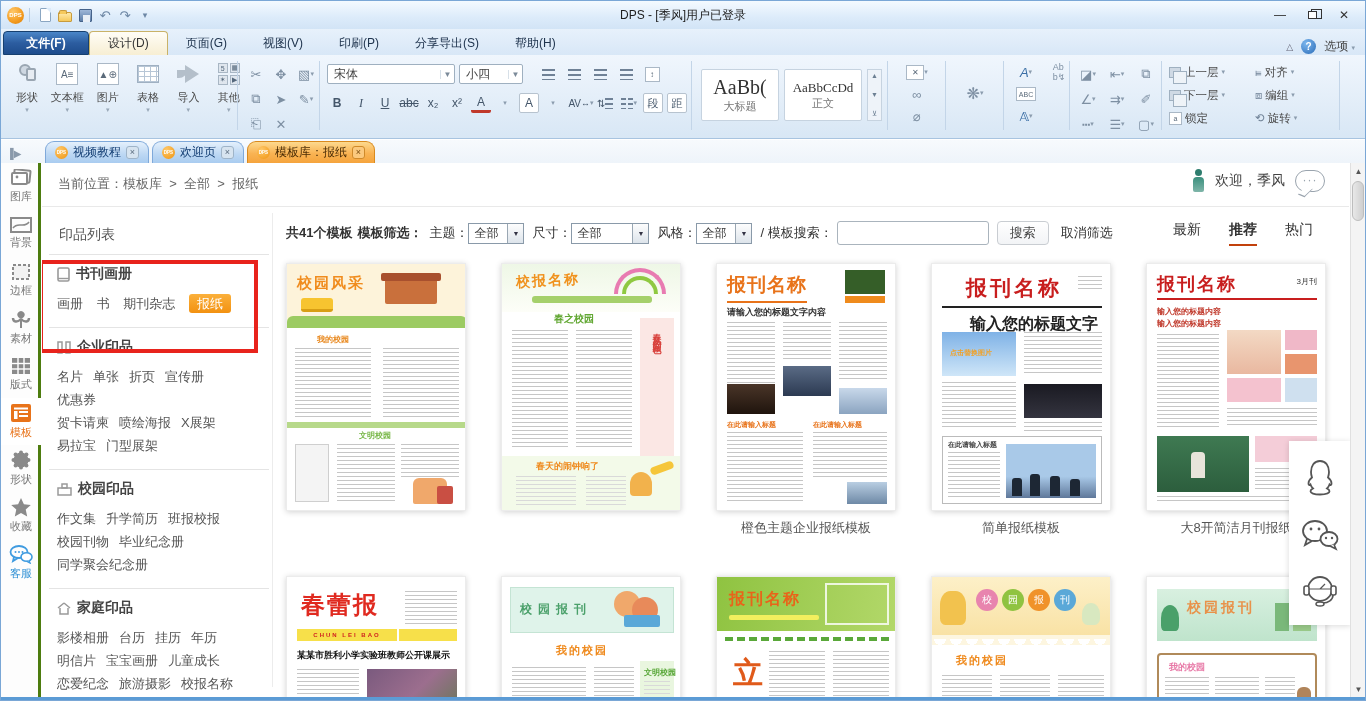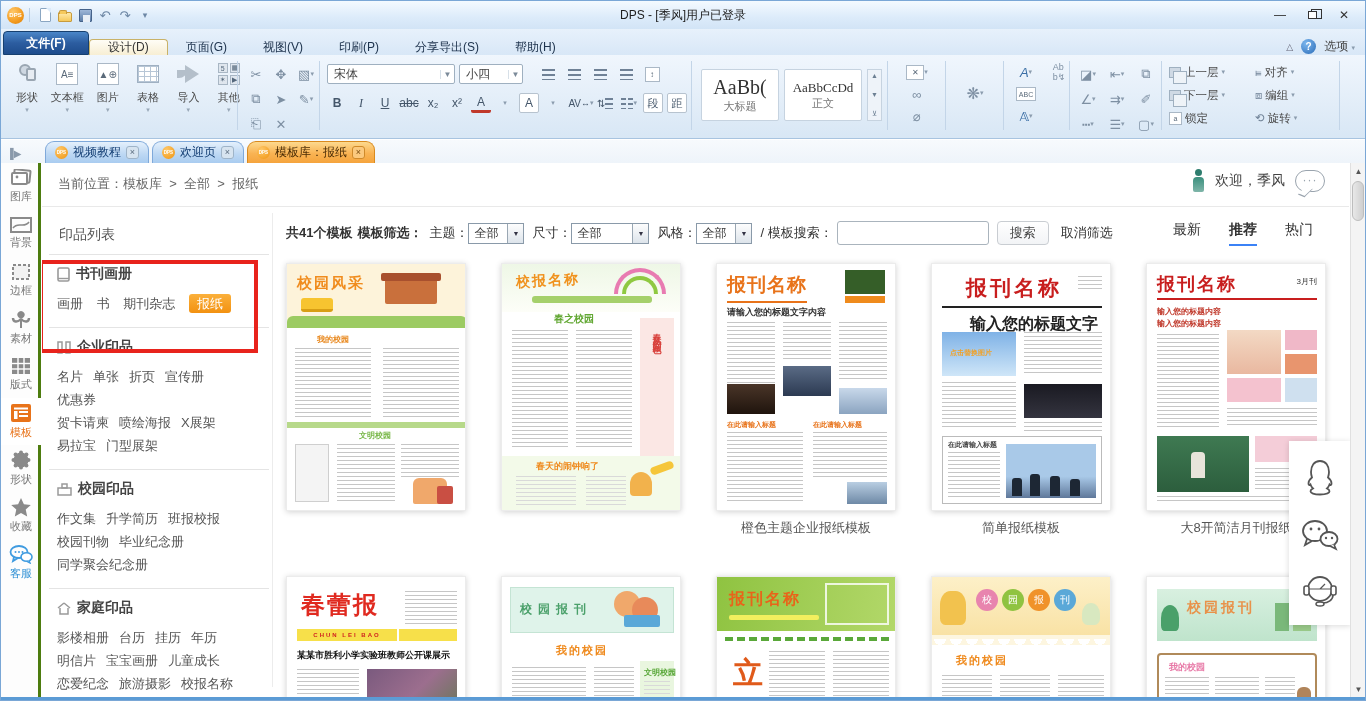--- a/index.html
+++ b/index.html
@@ -25,21 +25,21 @@
   .win-ctrls { margin-left:auto; display:flex; gap:2px; z-index:2; }
   .win-btn { width:30px; height:20px; display:flex; align-items:center; justify-content:center; font-size:12px; color:#333; }
   .ico-restore { width:9px; height:8px; border:1px solid #333; position:relative; background:#fff; }
   .ico-restore::before { content:""; position:absolute; left:2px; top:-3px; width:9px; height:8px; border:1px solid #333; z-index:-1; }
 
   
   .menubar { position:absolute; left:0; top:28px; width:100%; height:26px; background:linear-gradient(#e7f1fb,#d8e7f7); display:flex; align-items:flex-end; }
   .file-btn { width:86px; height:24px; margin-left:2px; background:linear-gradient(#4a86c8,#2c5da0 50%,#1e4c8c);
     border:1px solid #17406f; border-radius:4px 4px 0 0; color:#fff; font-size:12px; font-weight:bold;
     display:flex; align-items:center; justify-content:center; }
-  .menu-tab { height:16px; padding:0 18px; display:flex; align-items:center; font-size:12px; color:#20354f; }
+  .menu-tab { height:24px; padding:0 18px; display:flex; align-items:center; font-size:12px; color:#20354f; }
   .menu-tab.active { background:linear-gradient(#fffdf6,#f7eed3); border:1px solid #c9b268; border-bottom:none; border-radius:4px 4px 0 0; color:#333; }
   .menu-right { margin-left:auto; display:flex; align-items:center; gap:8px; padding-right:10px; font-size:12px; color:#444; }
   .chev-up { font-size:9px; color:#667; }
   .help-circ { width:15px; height:15px; border-radius:50%; background:radial-gradient(circle at 35% 30%,#7db7ee,#2b6cb8); color:#fff; font-size:10px; font-weight:bold; display:flex; align-items:center; justify-content:center; }
 
   
   .ribbon { position:absolute; left:0; top:54px; width:100%; height:84px; background:linear-gradient(#f0f6fd,#e2edf8 60%,#d8e7f5); border-bottom:1px solid #a8c4e0; }
   .rsep { position:absolute; top:6px; bottom:8px; width:1px; background:#c3d5e8; }
   .rgroup { position:absolute; top:4px; }
   .rbig { display:inline-flex; flex-direction:column; align-items:center; width:36px; margin-right:1px; vertical-align:top; }
@@ -125,21 +125,21 @@
   .filterbar .b { font-weight:bold; }
   .filterbar .gap { width:7px; }
   .wsel { display:inline-flex; align-items:center; height:21px; background:#fff; border:1px solid #8a9aa9; margin-right:8px; }
   .wsel .val { padding:0 5px; min-width:38px; font-size:12px; }
   .wsel .arr { width:16px; height:100%; background:linear-gradient(#fdfdfd,#dde4eb); border-left:1px solid #9aa7b3; display:flex; align-items:center; justify-content:center; font-size:7px; color:#334; }
   .sinput { width:152px; height:24px; border:1px solid #aab4bd; border-radius:3px; background:#fff; margin:0 8px 0 4px; padding:0 6px; font-size:12px; font-family:inherit; }
   .sbtn2 { height:24px; padding:0 12px; border:1px solid #c9cdd2; border-radius:4px; background:linear-gradient(#fff,#f2f4f6); font-size:13px; color:#444; }
   .cancel { margin-left:12px; color:#333; }
   .sorttabs { position:absolute; right:52px; top:58px; display:flex; gap:28px; font-size:14px; color:#333; }
   .sorttabs .st { padding-bottom:5px; }
-  .sorttabs .st.active { font-weight:bold; border-bottom:2px solid #3b82f6; }
+  .sorttabs .st.active { font-weight:bold; border-bottom:2px solid #c2410c; }
 
   
   .card { position:absolute; width:180px; }
   .thumb { position:relative; width:180px; height:248px; background:#fff; border:1px solid #ececec; box-shadow:0 1px 6px rgba(0,0,0,.18); overflow:hidden; }
   .caption { height:34px; line-height:34px; text-align:center; font-size:13px; color:#555; overflow:hidden; white-space:nowrap; }
   .tl { position:absolute; background:repeating-linear-gradient(to bottom,#c6c6c6 0 1px,transparent 1px 4px); }
   .tl.lt { background:repeating-linear-gradient(to bottom,#d9d9d9 0 1px,transparent 1px 4px); }
   .ph { position:absolute; }
   .serif { font-family:"Liberation Serif","DejaVu Serif",serif; }
 

